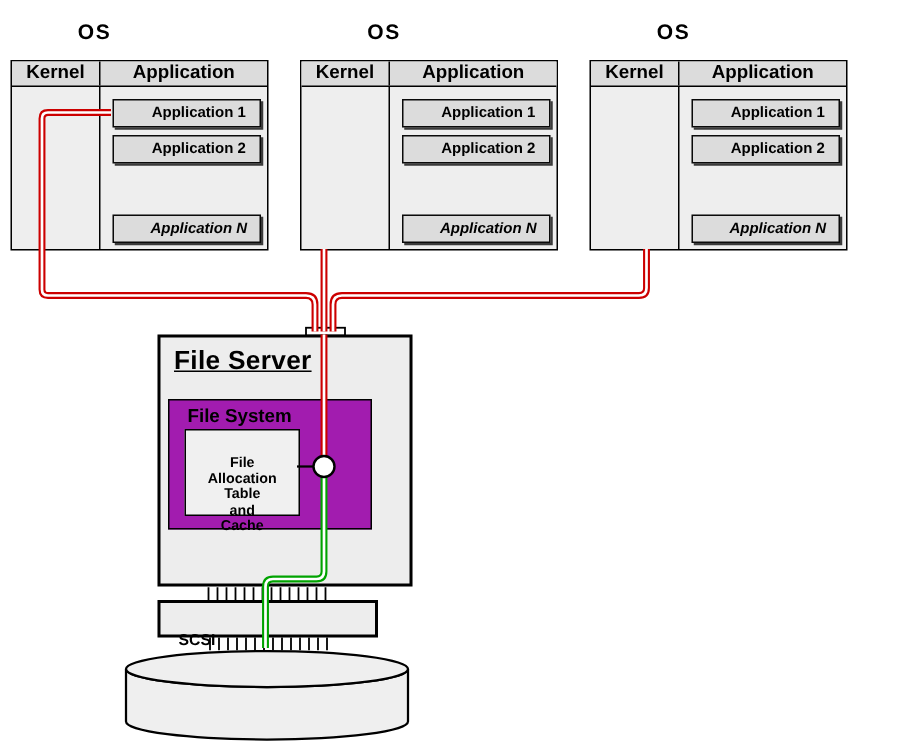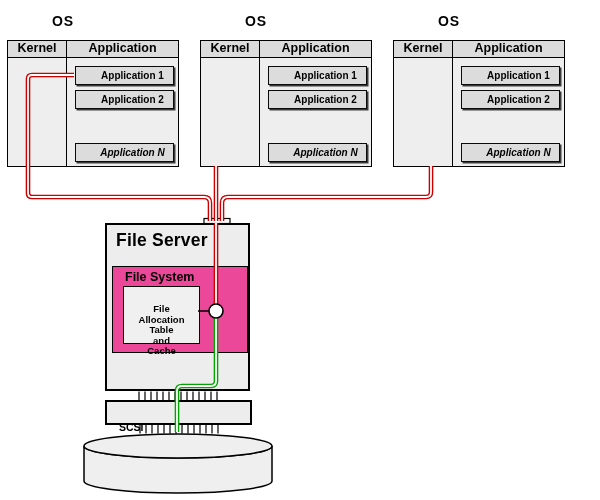--- a/index.html
+++ b/index.html
@@ -38,29 +38,29 @@
     box-shadow:1.5px 1.5px 0 #3a3a3a;
     display:flex; align-items:center; justify-content:center;
     font-size:10px; font-weight:bold;padding-left:16px;
   }
   .app-1 { top:25px; }
   .app-2 { top:49px; }
   .app-n { top:102px;font-style:italic; }
 
   
   .file-server {
-    position:absolute; left:105px; top:223px; width:145px; height:168px;
-    background:#ededed; border:2px solid #000;
+    position:absolute; left:105px; top:223px; width:170px; height:168px;
+    background:#ededed; border:2px solid #000;text-decoration:underline;
   }
   .file-server-title {
     font-size:17.5px; font-weight:bold; padding:5px 0 0 9px; letter-spacing:0.2px;
   }
   .file-system {
     position:absolute; left:5px; top:41px; width:136px; height:87px;
-    background:#ec4899; border:1.5px solid #000;
+    background:#a21caf; border:1.5px solid #000;
   }
   .file-system-title { font-size:12.5px; font-weight:bold; padding:3px 0 0 12px; }
   .fat-box {
     position:absolute; left:10px; top:19px; width:77px; height:58px;
     background:#f0f0f0; border:1.5px solid #000;
     text-align:center; font-size:9.5px; font-weight:bold; line-height:10.5px;
     padding-top:17px;
   }
 
   

